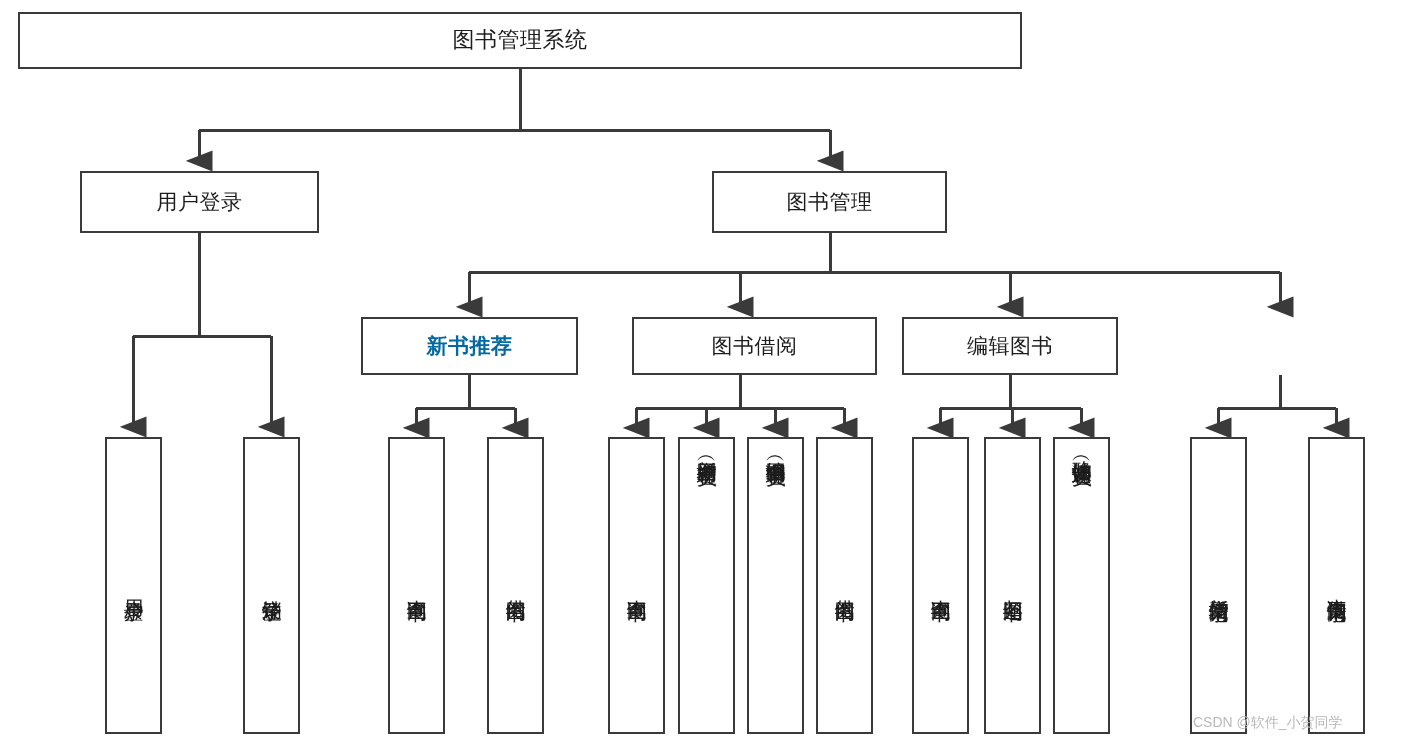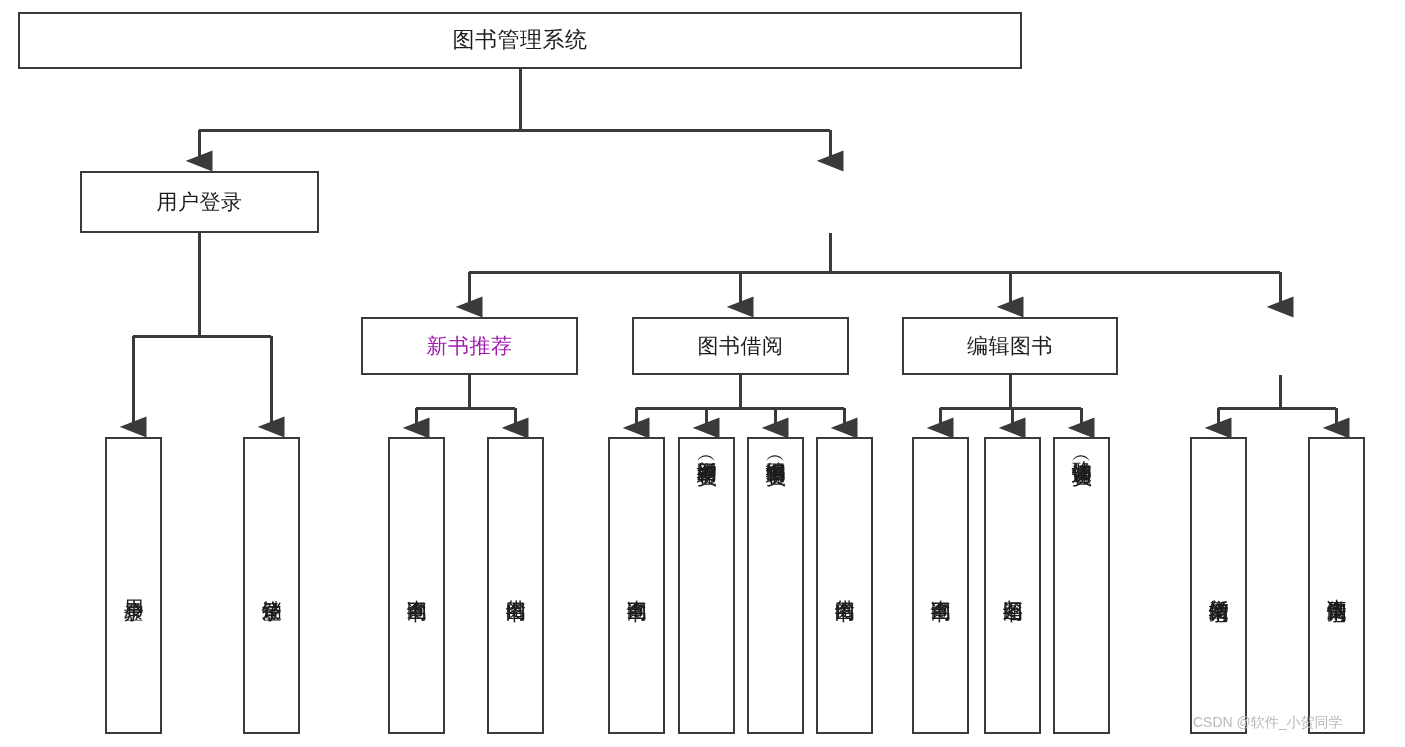--- a/index.html
+++ b/index.html
@@ -127,25 +127,28 @@
     </g>
   </svg>
 
   <div class="node-box node-root node-horizontal" style="left: 18px; top: 12px; width: 1004px; height: 57px; border-color: rgb(58, 58, 58);">
     <span class="node-label" style="color: rgb(28, 28, 28);">图书管理系统</span>
   </div>
 
   <div class="node-box node-horizontal" style="left: 80px; top: 171px; width: 239px; height: 62px; border-color: rgb(58, 58, 58);">
     <span class="node-label" style="color: rgb(28, 28, 28);">用户登录</span>
   </div>
+  <div class="node-box node-horizontal" style="left: 712px; top: 171px; width: 235px; height: 62px; border-color: rgb(58, 58, 58);">
+    <span class="node-label" style="color: rgb(28, 28, 28);">图书管理</span>
+  </div>
 
   <div class="node-box node-horizontal" style="left: 361px; top: 317px; width: 217px; height: 58px; border-color: rgb(58, 58, 58);">
-    <span class="node-label" style="color: #a21caf;">新书推荐</span>
+    <span class="node-label" style="color: #0369a1; font-weight: bold;">新书推荐</span>
   </div>
-  <div class="node-box node-horizontal" style="left: 632px; top: 317px; width: 217px; height: 58px; border-color: rgb(58, 58, 58);">
+  <div class="node-box node-horizontal" style="left: 632px; top: 317px; width: 245px; height: 58px; border-color: rgb(58, 58, 58);">
     <span class="node-label" style="color: rgb(28, 28, 28);">图书借阅</span>
   </div>
   <div class="node-box node-horizontal" style="left: 902px; top: 317px; width: 216px; height: 58px; border-color: rgb(58, 58, 58);">
     <span class="node-label" style="color: rgb(28, 28, 28);">编辑图书</span>
   </div>
 
   <div class="node-box node-vertical v-center" style="left: 105px; top: 437px; width: 57px; height: 297px; border-color: rgb(58, 58, 58);">
     <span class="node-label" style="color: rgb(28, 28, 28);">用户登录</span>
   </div>
   <div class="node-box node-vertical v-center" style="left: 243px; top: 437px; width: 57px; height: 297px; border-color: rgb(58, 58, 58);">

